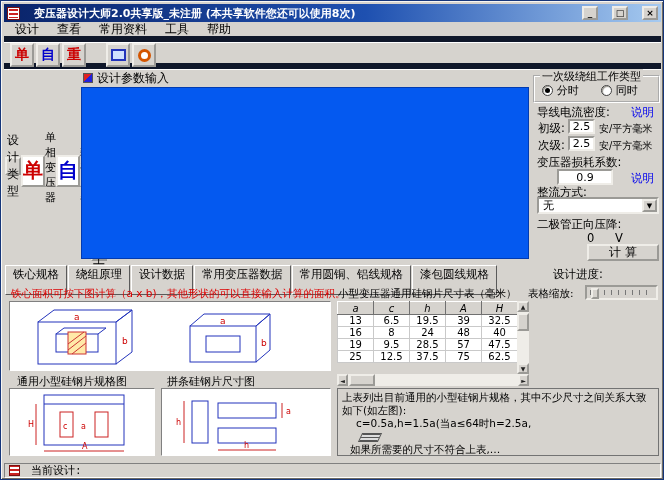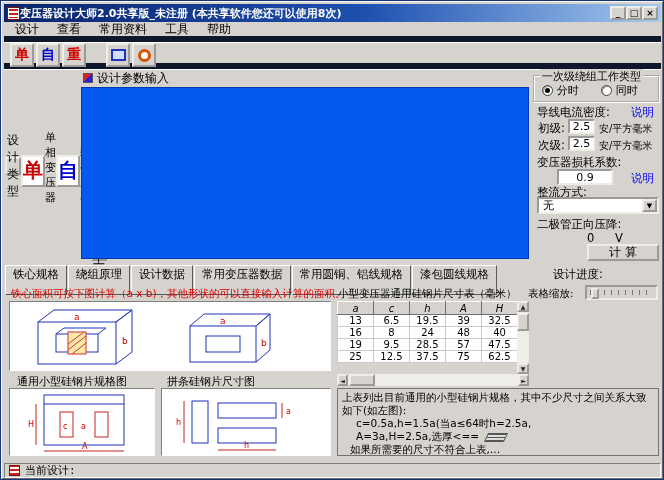--- a/index.html
+++ b/index.html
@@ -7,21 +7,21 @@
   .win { position:relative; width:664px; height:480px; background:#d6d3ce;
          border:1px solid #16367a; box-shadow: inset 1px 1px 0 #f7f6f3, inset -1px -1px 0 #6e6b64;
          font-size:12px; color:#000; overflow:hidden; }
   .abs { position:absolute; }
   .out { border:2px outset #efede8; background:#d6d3ce; }
   .flatline { border-bottom:6px solid #0f172a; box-shadow:0 1px 0 #fff; }
 
   
   .titlebar { left:3px; top:3px; width:657px; height:18px;
     background:linear-gradient(90deg,#0a246a 0%,#1e50b0 55%,#a6caf0 100%);
-    display:flex; align-items:center; gap:0; padding:0 3px; }
+    display:flex; align-items:center; gap:14px; padding:0 3px; }
   .app-icon { width:13px; height:13px; background:#fff; border:1px solid #7a1010;
     background:repeating-linear-gradient(0deg,#c22 0 2px,#fff 2px 4px); box-shadow:inset 0 0 0 1px #fff; }
   .title-text { flex:1; color:#fff; font-weight:bold; font-size:11px; white-space:nowrap; overflow:hidden; }
   .wbtn { width:16px; height:14px; display:flex; align-items:center; justify-content:center;
     font-size:9px; font-weight:bold; line-height:1; color:#000; }
 
   
   .menubar { left:3px; top:22px; width:657px; height:19px; display:flex; align-items:center; padding:0 2px; }
   .menu-item { padding:2px 9px; }
   .toolbar { left:3px; top:41px; width:657px; height:27px; }
@@ -88,21 +88,21 @@
   .hscroll { left:336px; top:373px; width:192px; height:12px; background:#efede8; }
   .sbtn { position:absolute; display:flex; align-items:center; justify-content:center; font-size:6px; color:#222; }
 
   .note { left:336px; top:387px; width:322px; height:68px; border:1px solid #737373; background:#d6d3ce;
     padding:2px 4px; font-size:10.5px; line-height:13px; }
   .note .ind { margin-left:14px; white-space:nowrap; }
   .lam-icon { display:inline-block; width:20px; height:9px; vertical-align:middle; margin-left:4px;
     background:repeating-linear-gradient(0deg,#555 0 1px,#ddd 1px 3px); border:1px solid #555; transform:skewX(-25deg); }
 
   .statusbar { left:3px; top:462px; width:657px; height:15px; border:1px solid; border-color:#808080 #fff #fff #808080;
-    display:flex; align-items:center; gap:5px; padding:0 4px; font-size:11px;font-family:Liberation Mono, monospace; }
+    display:flex; align-items:center; gap:11px; padding:0 4px; font-size:11px;font-family:Liberation Mono, monospace; }
   .status-icon { width:11px; height:11px; border:1px solid #7a1010;
     background:repeating-linear-gradient(0deg,#c22 0 2px,#fff 2px 4px); }
   svg text { font-family:"DejaVu Sans",sans-serif; }
 </style>
 </head>
 <body>
 
 <div class="win">
 
   <div class="abs titlebar">
@@ -321,21 +321,20 @@
   <div class="abs hscroll">
     <div class="sbtn out" style="left:0;top:0;width:11px;height:12px">◄</div>
     <div class="out" style="position:absolute;left:12px;top:0;width:26px;height:12px"></div>
     <div class="sbtn out" style="right:0;top:0;width:11px;height:12px">►</div>
   </div>
 
   <div class="abs note">
     <div>上表列出目前通用的小型硅钢片规格，其中不少尺寸之间关系大致如下(如左图):</div>
     <div class="ind">c=0.5a,h=1.5a(当a≤64时h=2.5a,</div>
     <div class="ind">
-      <span>A=3a,H=2.5a,选厚&lt;==</span>
       <span class="lam-icon"></span>
     </div>
     <div style="margin-left:8px">如果所需要的尺寸不符合上表,…</div>
   </div>
 
   <div class="abs statusbar">
     <span class="status-icon"></span>
     <span>当前设计:</span>
   </div>
 

